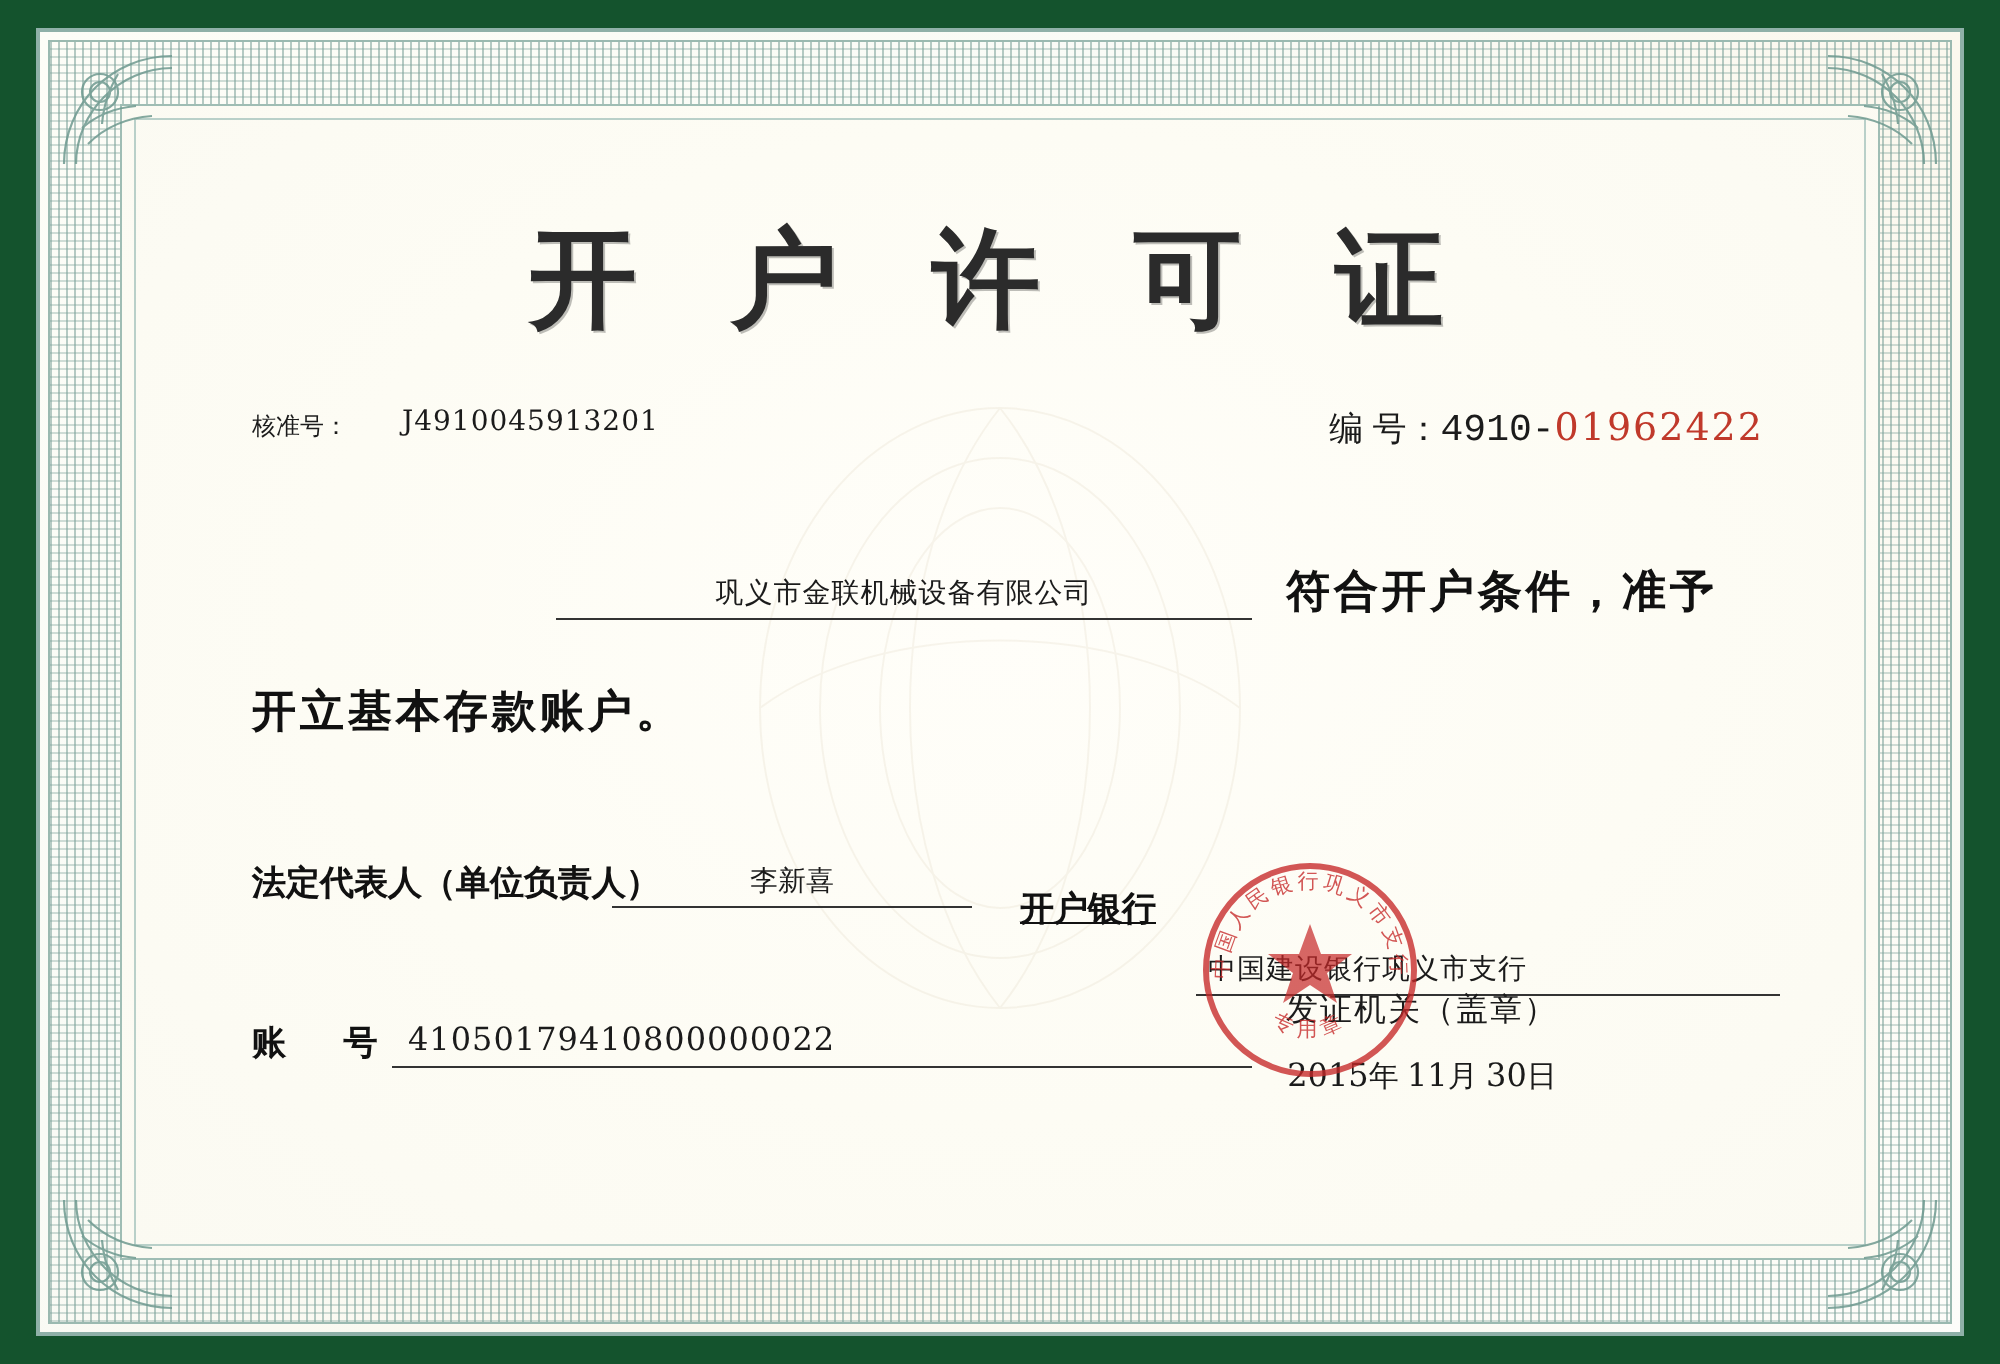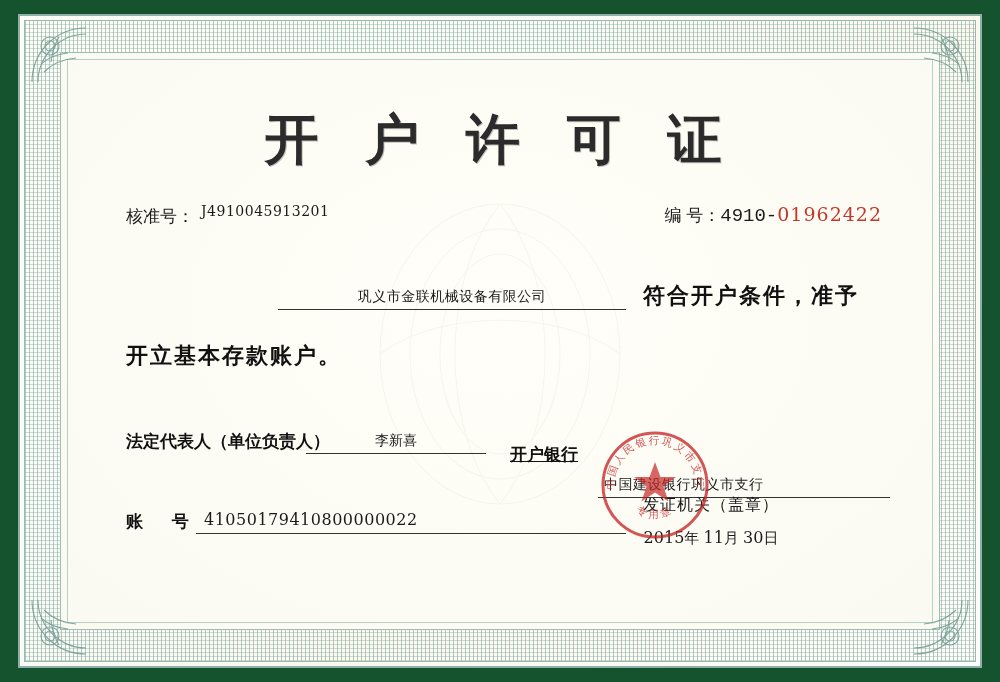--- a/index.html
+++ b/index.html
@@ -114,21 +114,21 @@
     position: relative;
     margin-top: 26px;
     height: 26px;
     font-size: 16px;
     color: #1a1a1a;
   }
   .approve-label {
     position: absolute;
     left: 48px;
     top: 2px;
-    font-size: 17px;
+    font-size: 12px;
     color: #1b1b1b;
   }
   .approve-value {
     position: absolute;
     left: 123px;
     top: 0px;
     font-family: "DejaVu Serif", serif;
     font-size: 14px;
     color: #1b1b1b;
     letter-spacing: 0.5px;

